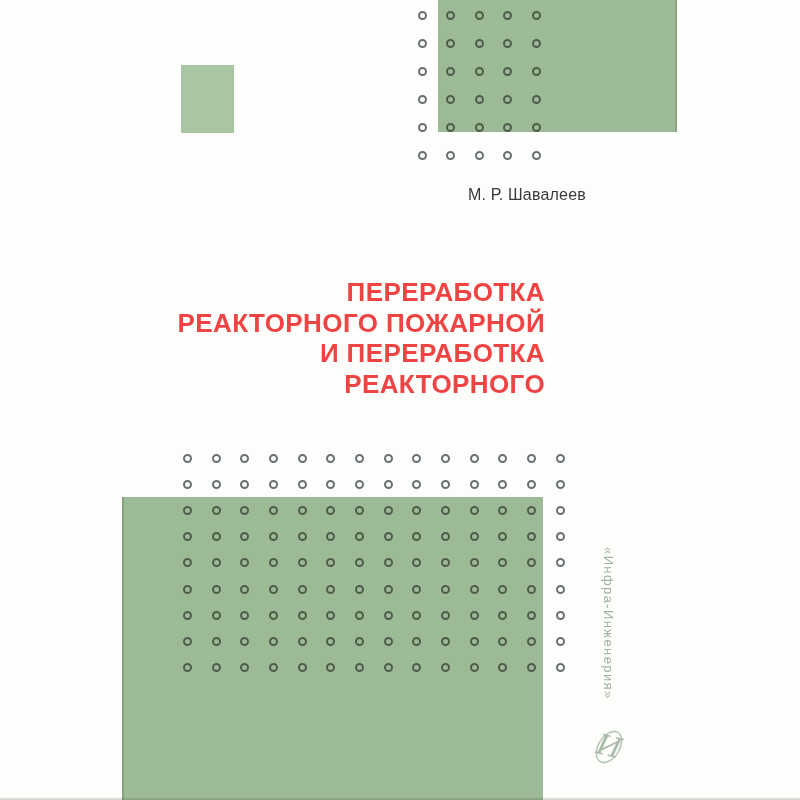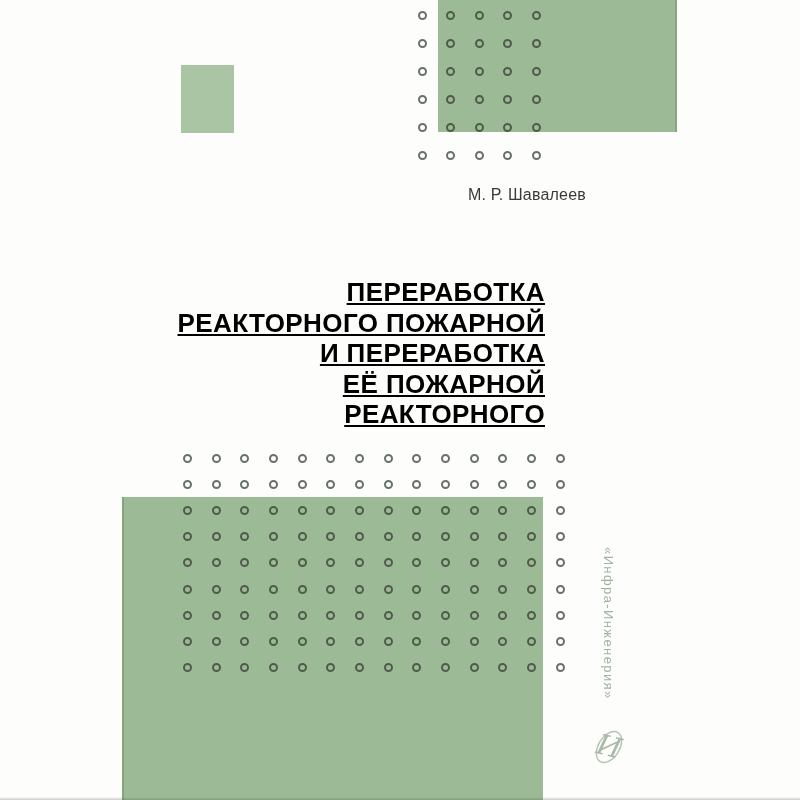--- a/index.html
+++ b/index.html
@@ -255,25 +255,24 @@
       <div class="dot" style="border-color: rgb(78, 92, 74);"></div>
       <div class="dot" style="border-color: rgb(78, 92, 74);"></div>
       <div class="dot" style="border-color: rgb(78, 92, 74);"></div>
       <div class="dot" style="border-color: rgb(104, 113, 107);"></div>
     </div>
 
   <div class="authors" style="color: rgb(58, 58, 58);">
     <div>М. Р. Шавалеев</div>
   </div>
 
-  <div class="title" style="color: #000000; text-decoration: underline;">
+  <div class="title" style="color: #ef4444;">
     <div>ПЕРЕРАБОТКА</div>
     <div>РЕАКТОРНОГО ПОЖАРНОЙ</div>
     <div>И ПЕРЕРАБОТКА</div>
-    <div>ЕЁ ПОЖАРНОЙ</div>
     <div>РЕАКТОРНОГО</div>
   </div>
 
   <div class="publisher" style="color: rgb(160, 178, 160);">«Инфра-Инженерия»</div>
 
   <svg class="publisher-logo" viewBox="0 0 46 52">
     <ellipse cx="23" cy="27" rx="17" ry="10.5" transform="rotate(-58 23 27)" fill="none" stroke="#b3c4b3" stroke-width="1.4"></ellipse>
     <text x="23" y="36" font-size="28" font-style="italic" font-family="DejaVu Serif, serif" fill="#a9baa9" text-anchor="middle" transform="rotate(14 23 27)">И</text>
   </svg>
 

